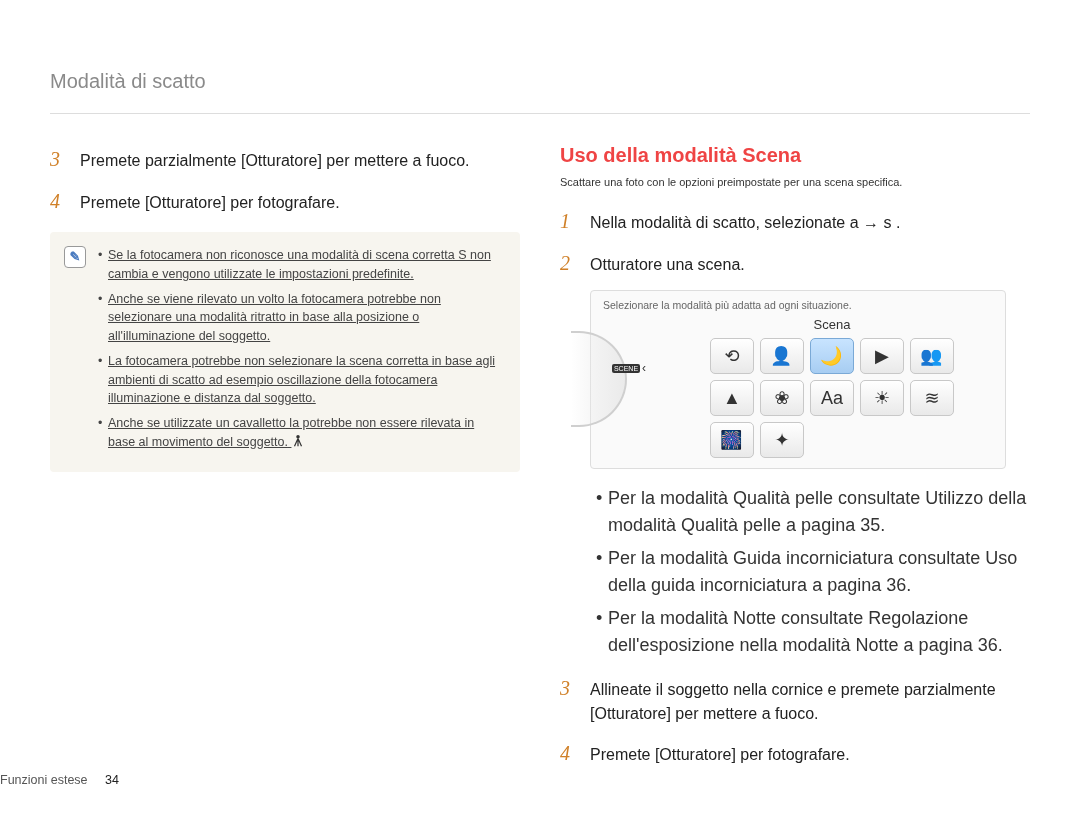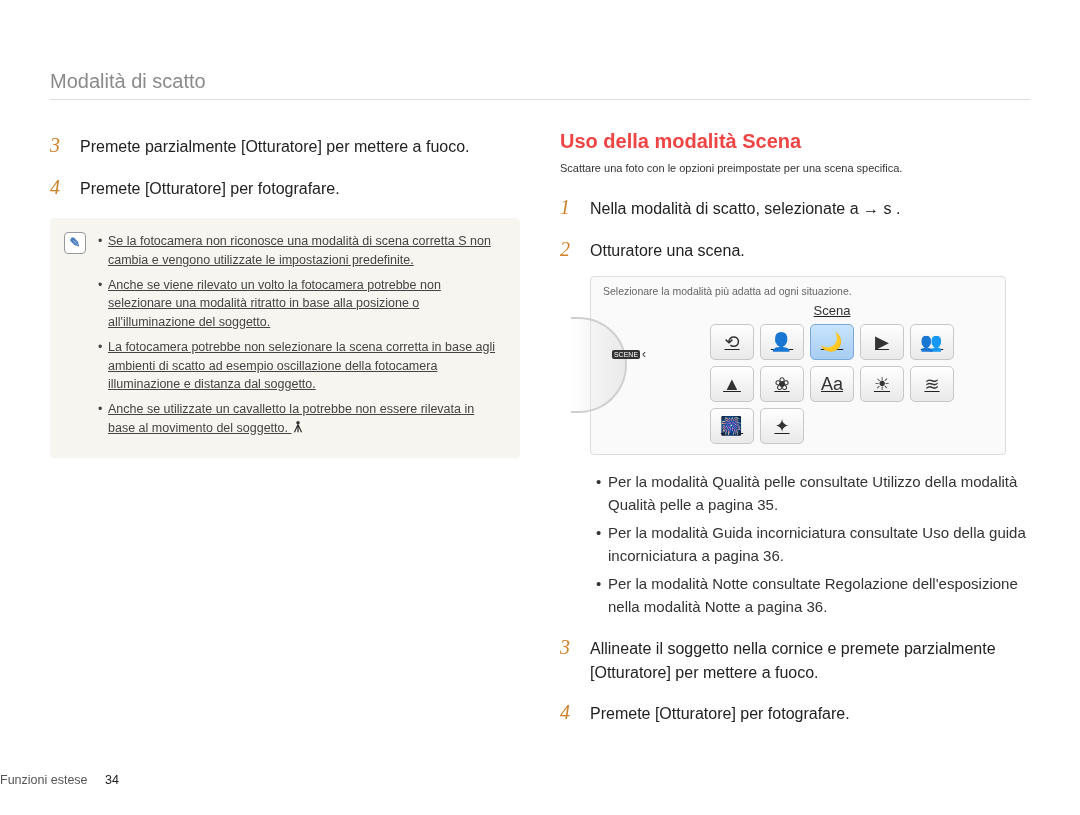--- a/index.html
+++ b/index.html
@@ -9,21 +9,21 @@
     color: #222;
     width: 1080px;
     height: 815px;
     position: relative;
     padding: 70px 50px 30px 50px;
   }
   .page-header {
     color: #8a8a8a;
     font-size: 20px;
     font-weight: 400;
-    padding-bottom: 6px;
+    padding-bottom: 20px;
     border-bottom: 1px solid #ddd;
     margin-bottom: 30px;
   }
   .columns {
     display: flex;
     gap: 40px;
   }
   .col {
     flex: 1 1 0;
   }
@@ -127,21 +127,21 @@
     position: relative;
     z-index: 2;
     display:flex;
     gap:2px;
     align-items:center;
   }
   .scene-badge .ic {
     background:#333;color:#fff;font-size:7px;padding:1px 2px;border-radius:2px;
   }
   .scene-badge .chev { font-size:12px; color:#333; }
-  .scene-main { flex: 1; text-decoration: underline; }
+  .scene-main { flex: 1; }
   .scene-title {
     text-align: center;
     font-size: 13px;
     margin-bottom: 6px;
     color: #333;
   }
   .icon-grid {
     display: grid;
     grid-template-columns: repeat(5, 44px);
     grid-auto-rows: 36px;
@@ -153,21 +153,21 @@
     border-radius: 5px;
     background: linear-gradient(#ffffff, #e9e9e9);
     display:flex;align-items:center;justify-content:center;
     font-size:18px;color:#333;
   }
   .icon-cell.selected {
     background: linear-gradient(#c8e4ff, #a7cdf2);
     border-color:#7aa9d6;
   }
   .sub-bullets {
-    font-size: 15px;
+    font-size: 18px;
     color: #333;
     line-height: 1.5;
     margin: 0 0 14px 36px;
     list-style: none;
   }
   .sub-bullets li { position: relative; padding-left: 12px; margin-bottom: 6px; }
   .sub-bullets li::before { content: "•"; position:absolute; left:0; top:0; }
   .inline-icon {
     display:inline-block;width:14px;height:14px;vertical-align:-2px;
   }

